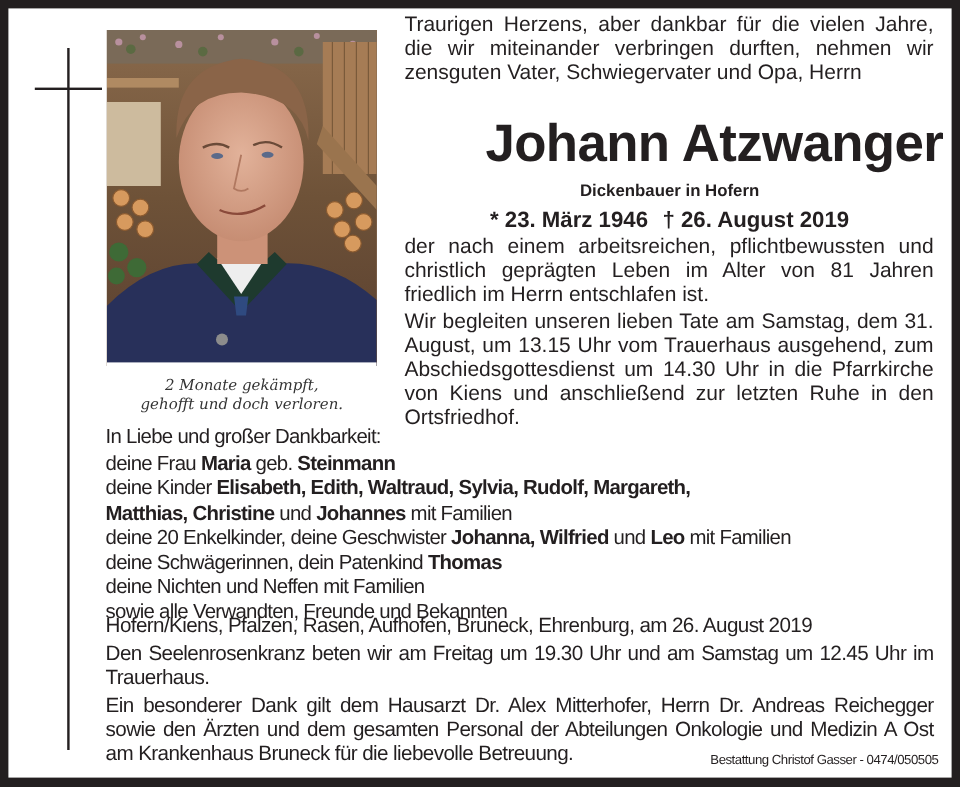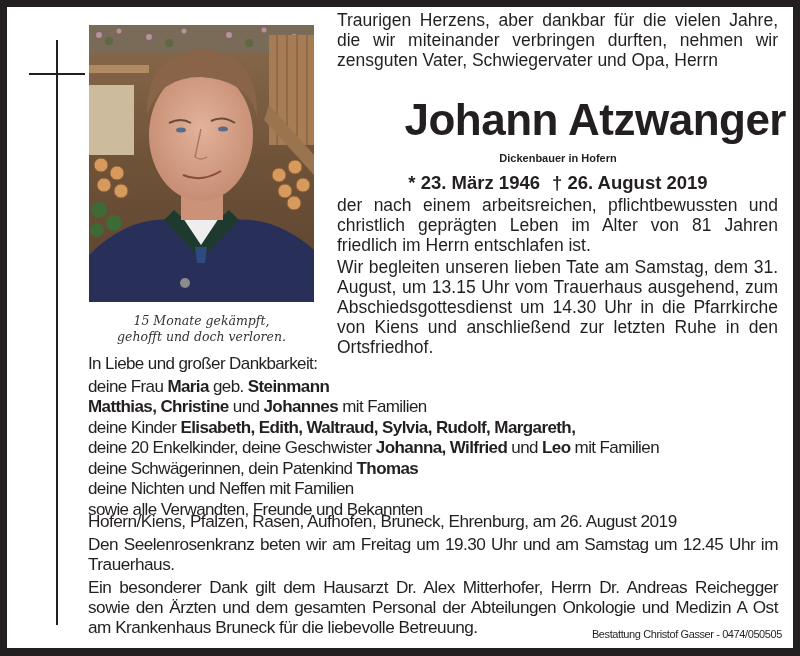--- a/index.html
+++ b/index.html
@@ -6,21 +6,21 @@
   body { width: 800px; height: 656px; background: #231f20; position: relative; overflow: hidden; font-family: "Liberation Sans", sans-serif; color: #231f20; }
   .panel { position: absolute; left: 7px; top: 7px; width: 786px; height: 641px; background: #ffffff; }
   .cross-v { position: absolute; left: 49px; top: 33px; width: 2px; height: 585px; background: #231f20; }
   .cross-h { position: absolute; left: 22px; top: 66px; width: 56px; height: 2px; background: #231f20; }
   .photo { position: absolute; left: 89px; top: 25px; width: 225px; height: 280px; overflow: hidden; background: #6b4a2e; }
   .photo svg { display: block; }
   .caption { position: absolute; left: 89px; top: 313px; width: 225px; text-align: center; font-family: "DejaVu Serif", serif; font-style: italic; font-size: 12.5px; line-height: 16px; color: #333; }
   .intro { position: absolute; left: 337px; top: 10px; width: 441px; font-size: 17.5px; line-height: 20px; text-align: justify; text-align-last: justify; }
   .intro .last { text-align-last: left; }
   .name { position: absolute; left: 330px; top: 95px; width: 456px; text-align: right; font-weight: bold; font-size: 44px; line-height: 50px; letter-spacing: -0.5px; }
-  .sub { position: absolute; left: 330px; top: 148px; width: 456px; text-align: center; font-weight: bold; font-size: 11px; line-height: 20px; }
+  .sub { position: absolute; left: 330px; top: 148px; width: 456px; text-align: center; font-weight: bold; font-size: 14px; line-height: 20px; }
   .dates { position: absolute; left: 330px; top: 171px; width: 456px; text-align: center; font-weight: bold; font-size: 18.5px; line-height: 24px; }
   .dates span + span { margin-left: 12px; }
   .para { position: absolute; left: 337px; width: 441px; font-size: 17.5px; line-height: 20px; text-align: justify; }
   .p1 { top: 195px; }
   .p2 { top: 257px; }
   .fam { position: absolute; left: 88px; top: 354px; width: 700px; font-family: "Liberation Sans", sans-serif; font-size: 17px; line-height: 20.5px; letter-spacing: -0.6px; }
   .fam .line { white-space: nowrap; }
   .fam b { font-weight: bold; }
   .fam .lead { margin-bottom: 2px; }
   .lower { position: absolute; left: 88px; width: 690px; font-size: 17.2px; line-height: 20px; letter-spacing: -0.5px; text-align: justify; }
@@ -104,21 +104,21 @@
     <path d="M122 96 Q134 90 146 98" stroke="#6a4a38" stroke-width="2" fill="none"></path>
     <ellipse cx="92" cy="105" rx="5" ry="2.5" fill="#5a6a8a"></ellipse>
     <ellipse cx="134" cy="104" rx="5" ry="2.5" fill="#5a6a8a"></ellipse>
     <path d="M112 104 L106 132 Q112 136 118 132" stroke="#b07860" stroke-width="1.5" fill="none"></path>
     <path d="M94 150 Q112 158 132 146" stroke="#8a4a3a" stroke-width="2" fill="none"></path>
     <rect x="0" y="277" width="225" height="3" fill="#ffffff"></rect>
   </svg>
 </div>
 
 <div class="caption">
-  <div>15 Monate gekämpft,</div>
+  <div>2 Monate gekämpft,</div>
   <div>gehofft und doch verloren.</div>
 </div>
 
 <div class="intro">
   <div>Traurigen Herzens, aber dankbar für die vielen Jahre,</div>
   <div>die wir miteinander verbringen durften, nehmen wir</div>
   <div class="last">zensguten Vater, Schwiegervater und Opa, Herrn</div>
 </div>
 
 <div class="name">Johann Atzwanger</div>
@@ -127,22 +127,22 @@
   <span>* 23. März 1946</span><span>† 26. August 2019</span>
 </div>
 
 <div class="para p1">der nach einem arbeitsreichen, pflichtbewussten und christlich geprägten Leben im Alter von 81 Jahren friedlich im Herrn entschlafen ist.</div>
 <div class="para p2">Wir begleiten unseren lieben Tate am Samstag, dem 31. August, um 13.15 Uhr vom Trauerhaus ausge­hend, zum Abschiedsgottesdienst um 14.30 Uhr in die Pfarrkirche von Kiens und anschließend zur letzten Ruhe in den Ortsfriedhof.</div>
 
 <div class="fam">
   <div class="lead">In Liebe und großer Dankbarkeit:</div>
   <div id="fam-lines">
       <div class="line"><span>deine Frau </span><b>Maria</b><span> geb. </span><b>Steinmann</b></div>
+      <div class="line"><span>deine Kinder </span><b>Elisabeth, Edith, Waltraud, Sylvia, Rudolf, Margareth,</b></div>
       <div class="line"><b>Matthias, Christine</b><span> und </span><b>Johannes</b><span> mit Familien</span></div>
-      <div class="line"><span>deine Kinder </span><b>Elisabeth, Edith, Waltraud, Sylvia, Rudolf, Margareth,</b></div>
       <div class="line"><span>deine 20 Enkelkinder, deine Geschwister </span><b>Johanna, Wilfried</b><span> und </span><b>Leo</b><span> mit Familien</span></div>
       <div class="line"><span>deine Schwägerinnen, dein Patenkind </span><b>Thomas</b></div>
       <div class="line"><span>deine Nichten und Neffen mit Familien</span></div>
       <div class="line"><span>sowie alle Verwandten, Freunde und Bekannten</span></div>
     </div>
 </div>
 
 <div class="lower l1">Hofern/Kiens, Pfalzen, Rasen, Aufhofen, Bruneck, Ehrenburg, am 26. August 2019</div>
 <div class="lower l2">Den Seelenrosenkranz beten wir am Freitag um 19.30 Uhr und am Samstag um 12.45 Uhr im Trauerhaus.</div>
 <div class="lower l3">Ein besonderer Dank gilt dem Hausarzt Dr. Alex Mitterhofer, Herrn Dr. Andreas Reichegger sowie den Ärzten und dem gesamten Personal der Abteilungen Onkolo­gie und Medizin A Ost am Krankenhaus Bruneck für die liebevolle Betreuung.</div>

